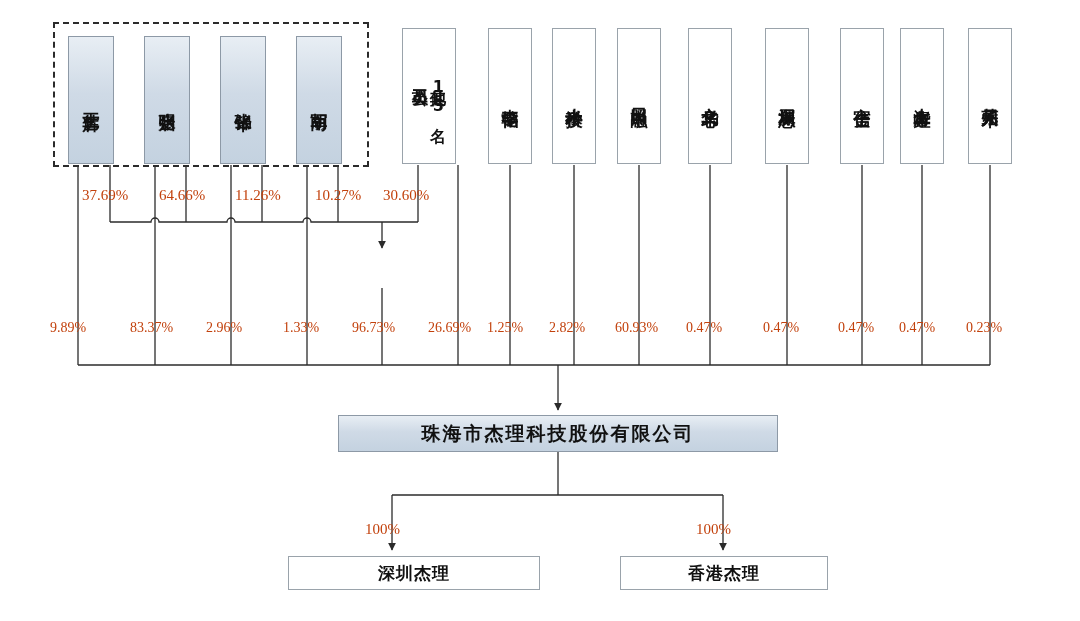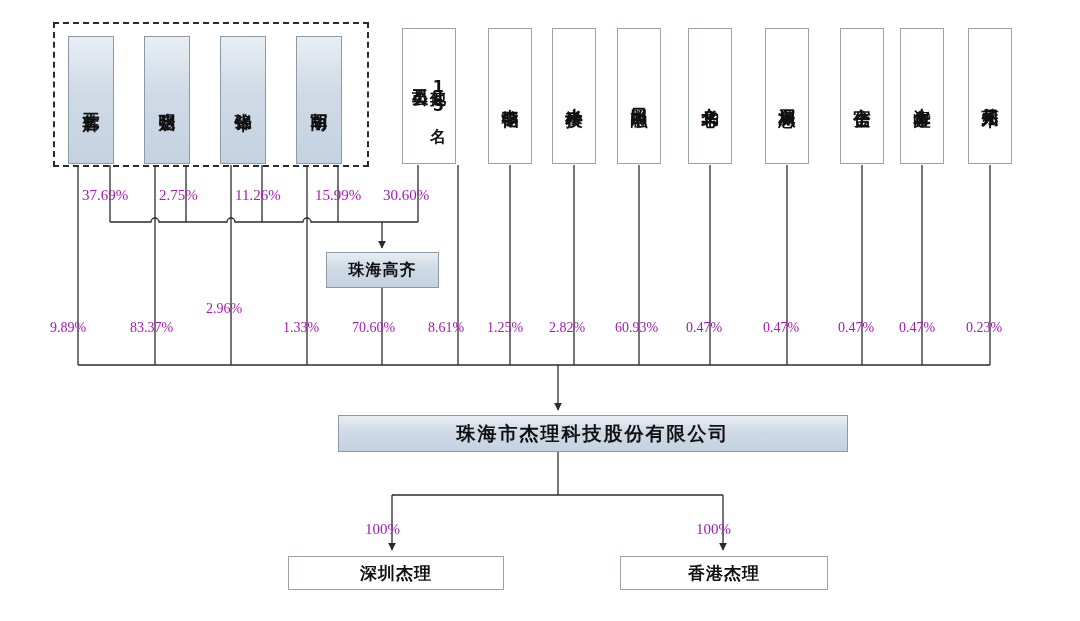--- a/index.html
+++ b/index.html
@@ -73,21 +73,21 @@
     box-sizing: border-box;
     border: 2px dashed #2b2b2b;
     background: transparent;
     pointer-events: none;
   }
   
   .pct {
     position: absolute;
     font-family: "Liberation Serif", "DejaVu Serif", serif;
     font-size: 15px;
-    color: #a21caf;
+    color: #c2410c;
     white-space: nowrap;
     line-height: 1;
   }
   .pct.small { font-size: 14px; }
 </style>
 </head>
 <body>
 
 <div id="chart-root">
 
@@ -168,44 +168,43 @@
 
   <div class="node vert" style="left:765px; top:28px; width:44px; height:136px;">深圳展想</div>
 
   <div class="node vert" style="left:840px; top:28px; width:44px; height:136px;">宇信金</div>
 
   <div class="node vert" style="left:900px; top:28px; width:44px; height:136px;">上海华虹</div>
 
   <div class="node vert" style="left:968px; top:28px; width:44px; height:136px;">苏州元禾</div>
 
   <div class="pct" style="left:82px;  top:188px;">37.69%</div>
-  <div class="pct" style="left:159px; top:188px;">2.75%</div>
+  <div class="pct" style="left:159px; top:188px;">64.66%</div>
   <div class="pct" style="left:235px; top:188px;text-align:right;">11.26%</div>
-  <div class="pct" style="left:315px; top:188px;">15.99%</div>
+  <div class="pct" style="left:315px; top:188px;">10.27%</div>
   <div class="pct" style="left:383px; top:188px;">30.60%</div>
 
-  <div class="node shaded horiz gaoqi" style="left:326px; top:252px; width:113px; height:36px;">珠海高齐</div>
 
   <div class="pct small" style="left:50px;  top:321px;">9.89%</div>
   <div class="pct small" style="left:130px; top:321px;">83.37%</div>
-  <div class="pct small" style="left:206px; top:302px;">2.96%</div>
+  <div class="pct small" style="left:206px; top:321px;">2.96%</div>
   <div class="pct small" style="left:283px; top:321px;text-align:right;">1.33%</div>
-  <div class="pct small" style="left:352px; top:321px;">70.60%</div>
-  <div class="pct small" style="left:428px; top:321px;">8.61%</div>
+  <div class="pct small" style="left:352px; top:321px;">96.73%</div>
+  <div class="pct small" style="left:428px; top:321px;">26.69%</div>
   <div class="pct small" style="left:487px; top:321px;">1.25%</div>
   <div class="pct small" style="left:549px; top:321px;">2.82%</div>
   <div class="pct small" style="left:615px; top:321px;">60.93%</div>
   <div class="pct small" style="left:686px; top:321px;">0.47%</div>
   <div class="pct small" style="left:763px; top:321px;">0.47%</div>
   <div class="pct small" style="left:838px; top:321px;">0.47%</div>
   <div class="pct small" style="left:899px; top:321px;">0.47%</div>
   <div class="pct small" style="left:966px; top:321px;">0.23%</div>
 
-  <div class="node shaded horiz company" style="left:338px; top:415px; width:510px; height:37px;">珠海市杰理科技股份有限公司</div>
+  <div class="node shaded horiz company" style="left:338px; top:415px; width:440px; height:37px;">珠海市杰理科技股份有限公司</div>
 
   <div class="pct" style="left:365px; top:522px;">100%</div>
   <div class="pct" style="left:696px; top:522px;">100%</div>
 
-  <div class="node horiz" style="left:288px; top:556px; width:216px; height:34px;">深圳杰理</div>
+  <div class="node horiz" style="left:288px; top:556px; width:252px; height:34px;">深圳杰理</div>
 
   <div class="node horiz" style="left:620px; top:556px; width:208px; height:34px;">香港杰理</div>
 
 </div>
 
 </body></html>

